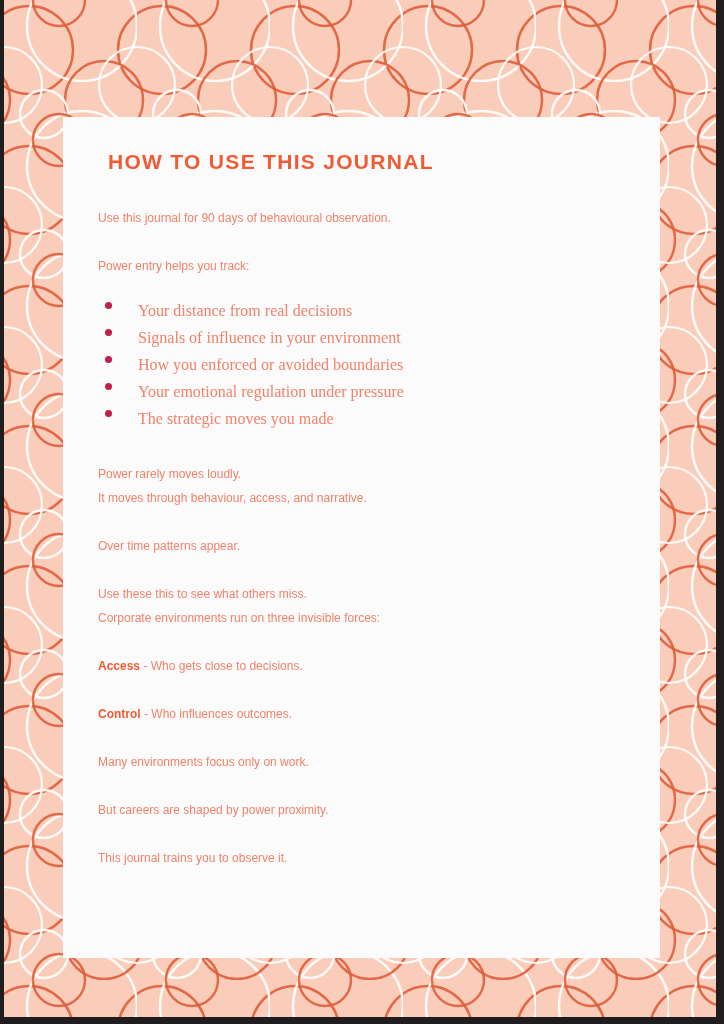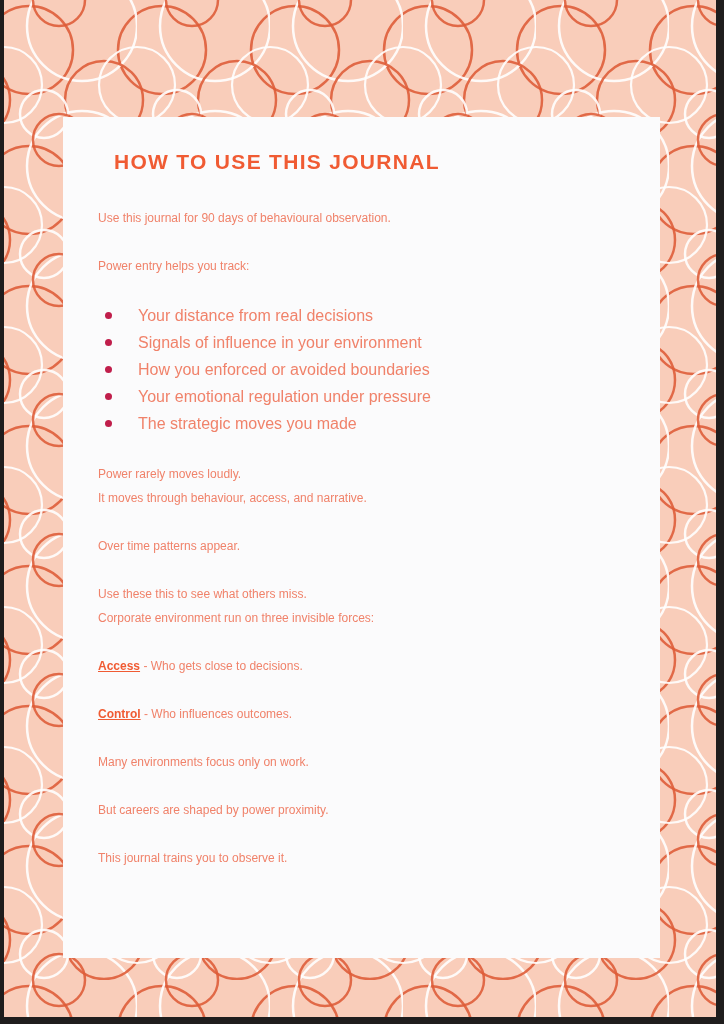--- a/index.html
+++ b/index.html
@@ -27,55 +27,54 @@
     position: absolute;
     left: 59px;            
     top: 117px;
     width: 597px;
     height: 841px;
     background: var(--card-bg, #FBFBFC);
     box-sizing: border-box;
     padding: 33px 35px 0 35px;
   }
   h1.title {
-    margin: 0 0 32px 16px;
+    margin: 0 0 32px 10px;
     font-size: 21px;
     font-weight: bold;
     letter-spacing: 1.3px;
     color: var(--heading, #F05B33);
   }
   .card p {
     margin: 0 0 24px 0;
     font-size: 12px;
     line-height: 24px;
     color: var(--body-text, #F0826A);
   }
   ul.track-list {
     list-style: none;
     margin: 6px 0 25px 0;
     padding: 0;
   }
   ul.track-list li {
     height: 27px;
     display: flex;
-    align-items: center;
     font-size: 16px;
     color: var(--body-text, #F0826A);
+    font-family: Liberation Serif, serif;
   }
   .bullet-dot {
     width: 7px; height: 7px;
     border-radius: 50%;
     background: var(--bullet, #C01E4B);
     margin: 0 26px 0 7px;
     flex: 0 0 auto;
   }
   .force strong {
     color: var(--heading, #F05B33);
     font-weight: bold;
-    text-decoration: underline;
   }
 </style>
 </head>
 <body>
 
 <div class="page">
 
   <svg class="bubbles" xmlns="http://www.w3.org/2000/svg" preserveAspectRatio="none">
     <defs>
       <pattern id="bub" width="133" height="140" patternUnits="userSpaceOnUse">
@@ -129,21 +128,21 @@
       <li>
         <span class="bullet-dot"></span>
         <span>The strategic moves you made</span>
       </li>
     </ul>
 
     <p><span>Power rarely moves loudly.</span><br><span>It moves through behaviour, access, and narrative.</span></p>
 
     <p>Over time patterns appear.</p>
 
-    <p><span>Use these this to see what others miss.</span><br><span>Corporate environment run on three invisible forces:</span></p>
+    <p><span>Use these this to see what others miss.</span><br><span>Corporate environments run on three invisible forces:</span></p>
 
     <p class="force"><strong>Access</strong> <span>- Who gets close to decisions.</span></p>
 
 
     <p class="force"><strong>Control</strong> <span>- Who influences outcomes.</span></p>
 
     <p>Many environments focus only on work.</p>
 
     <p>But careers are shaped by power proximity.</p>
 

